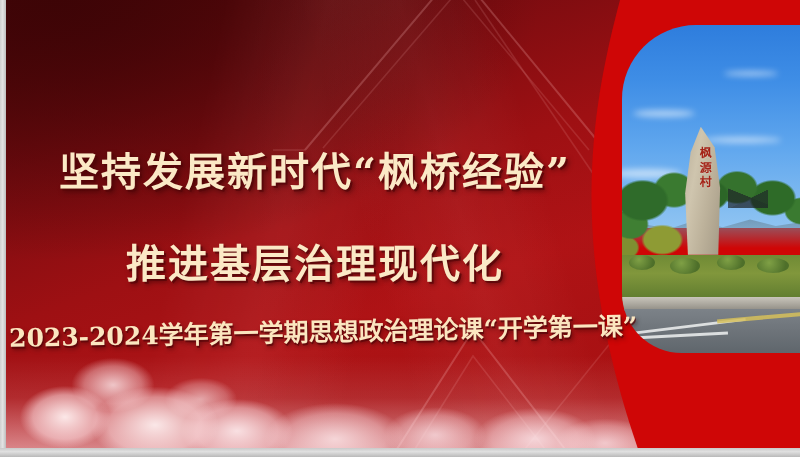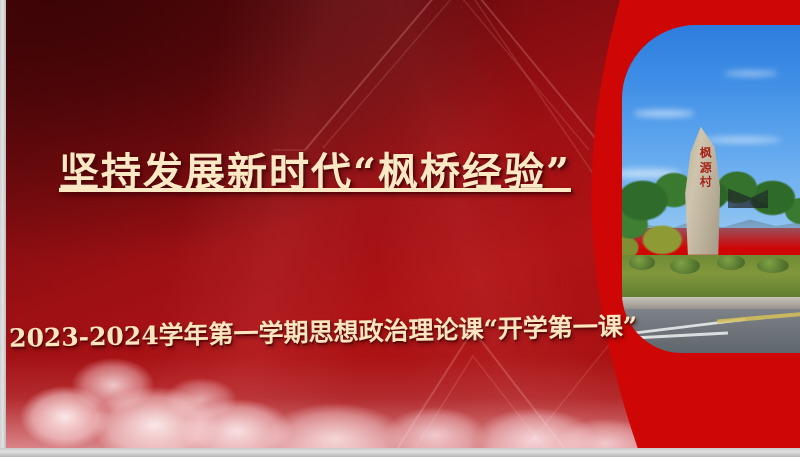--- a/index.html
+++ b/index.html
@@ -237,21 +237,21 @@
     text-align: center;
     color: #fbe9c6;
     font-family: "DejaVu Serif", "Liberation Serif", serif;
     font-weight: 700;
     letter-spacing: 2px;
     text-shadow:
       2px 2px 0 rgba(86,6,8,0.75),
       3px 3px 5px rgba(40,2,3,0.55);
     white-space: nowrap;
   }
-  #title-1 { top: 140px; font-size: 40px; text-decoration: underline; }
+  #title-1 { top: 140px; font-size: 40px; }
   #title-2 { top: 232px; font-size: 40px; }
 
   .subtitle {
     position: absolute;
     top: 312px;
     left: 4px;
     width: 612px;
     text-align: center;
     color: #fbe6c0;
     font-family: "DejaVu Serif", "Liberation Serif", serif;
@@ -328,20 +328,21 @@
         <div class="road">
           <div class="road-mark" style="left:4%;top:36%;width:64%;height:3px;transform:rotate(-7deg);"></div>
           <div class="road-mark" style="left:6%;top:58%;width:52%;height:3px;transform:rotate(-3deg);"></div>
           <div class="road-yellow" style="left:52%;top:14%;width:56%;height:4px;transform:rotate(-5deg);"></div>
         </div>
       </div>
     </div>
 
     <div class="text-block">
       <div class="title-line" id="title-1">坚持发展新时代“枫桥经验”</div>
+      <div class="title-line" id="title-2">推进基层治理现代化</div>
       <div class="subtitle">2023-2024学年第一学期思想政治理论课“开学第一课”</div>
     </div>
 
   </div>
 
   <div class="bezel-left"></div>
   <div class="bezel-bottom"></div>
 
 </div>
 

